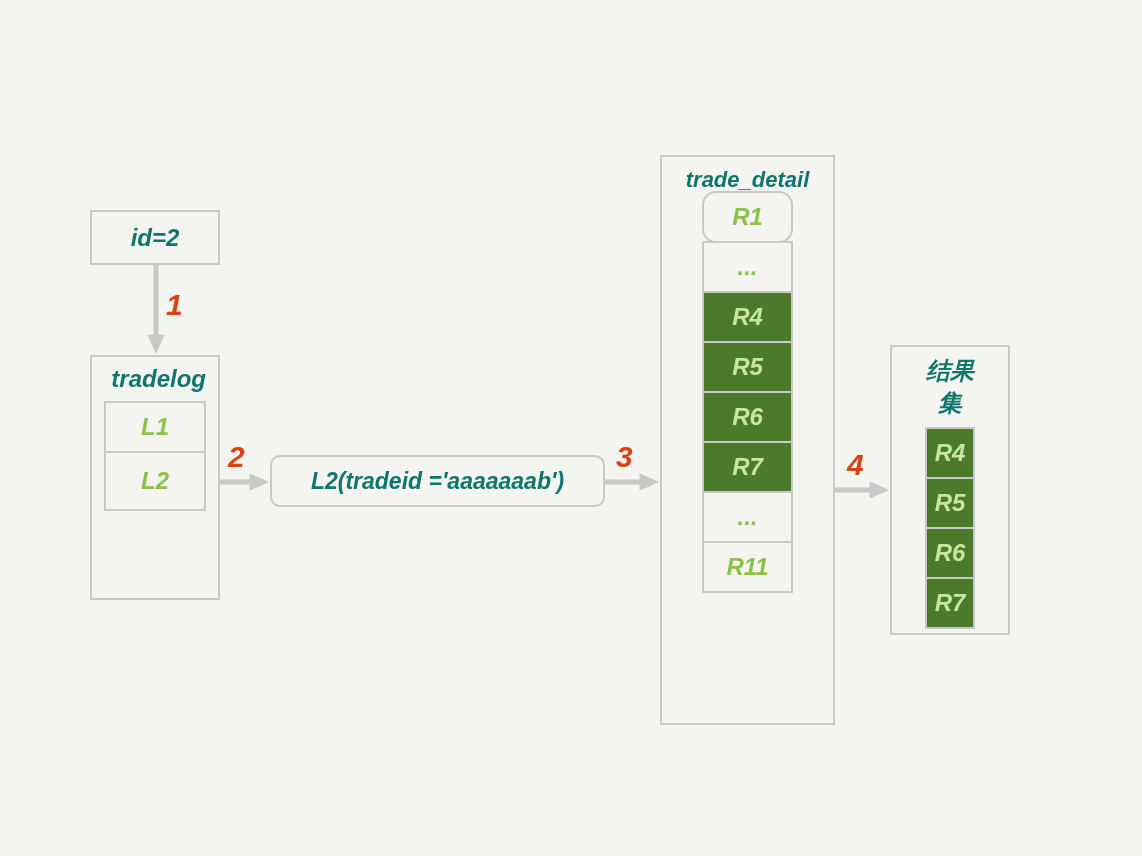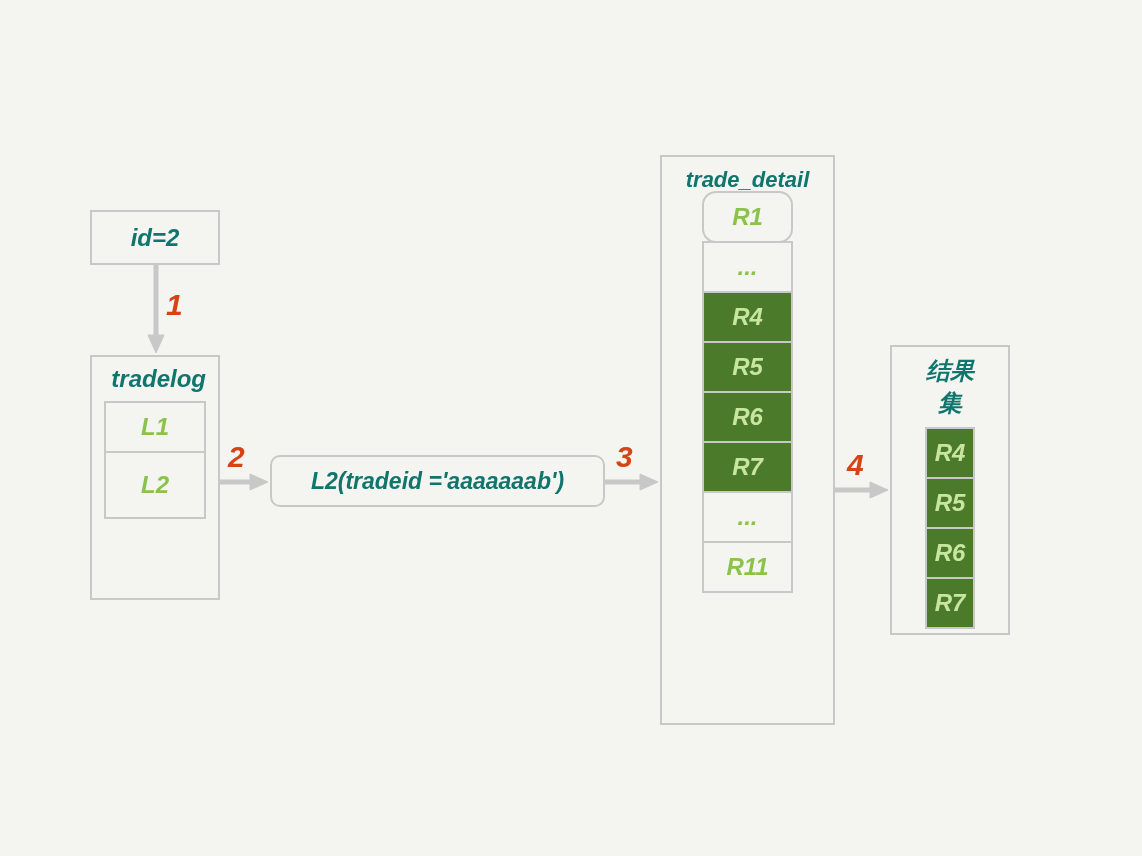--- a/index.html
+++ b/index.html
@@ -63,21 +63,21 @@
 <svg class="arrow" style="left:146px; top:265px; width:20px; height:90px;">
   <line x1="10" y1="0" x2="10" y2="72" stroke="#c8c8c8" stroke-width="5"></line>
   <polygon points="10,88 2,70 18,70" fill="#c8c8c8"></polygon>
 </svg>
 <div class="step" style="left:166px; top:288px;">1</div>
 
 <div class="box" style="left:90px; top:355px; width:130px; height:245px; padding:8px 12px;">
   <div class="title" style="text-align:right; margin-bottom:10px;">tradelog</div>
   <div>
     <div class="cell" style="height:52px;">L1</div>
-    <div class="cell" style="height:68px;">L2</div>
+    <div class="cell" style="height:60px;">L2</div>
   </div>
 </div>
 
 <svg class="arrow" style="left:220px; top:472px; width:50px; height:20px;">
   <line x1="0" y1="10" x2="32" y2="10" stroke="#c8c8c8" stroke-width="5"></line>
   <polygon points="48,10 30,2 30,18" fill="#c8c8c8"></polygon>
 </svg>
 <div class="step" style="left:228px; top:440px;">2</div>
 
 <div class="box" style="left:270px; top:455px; width:335px; height:52px; display:flex; align-items:center; justify-content:center;border-radius:10px;">

